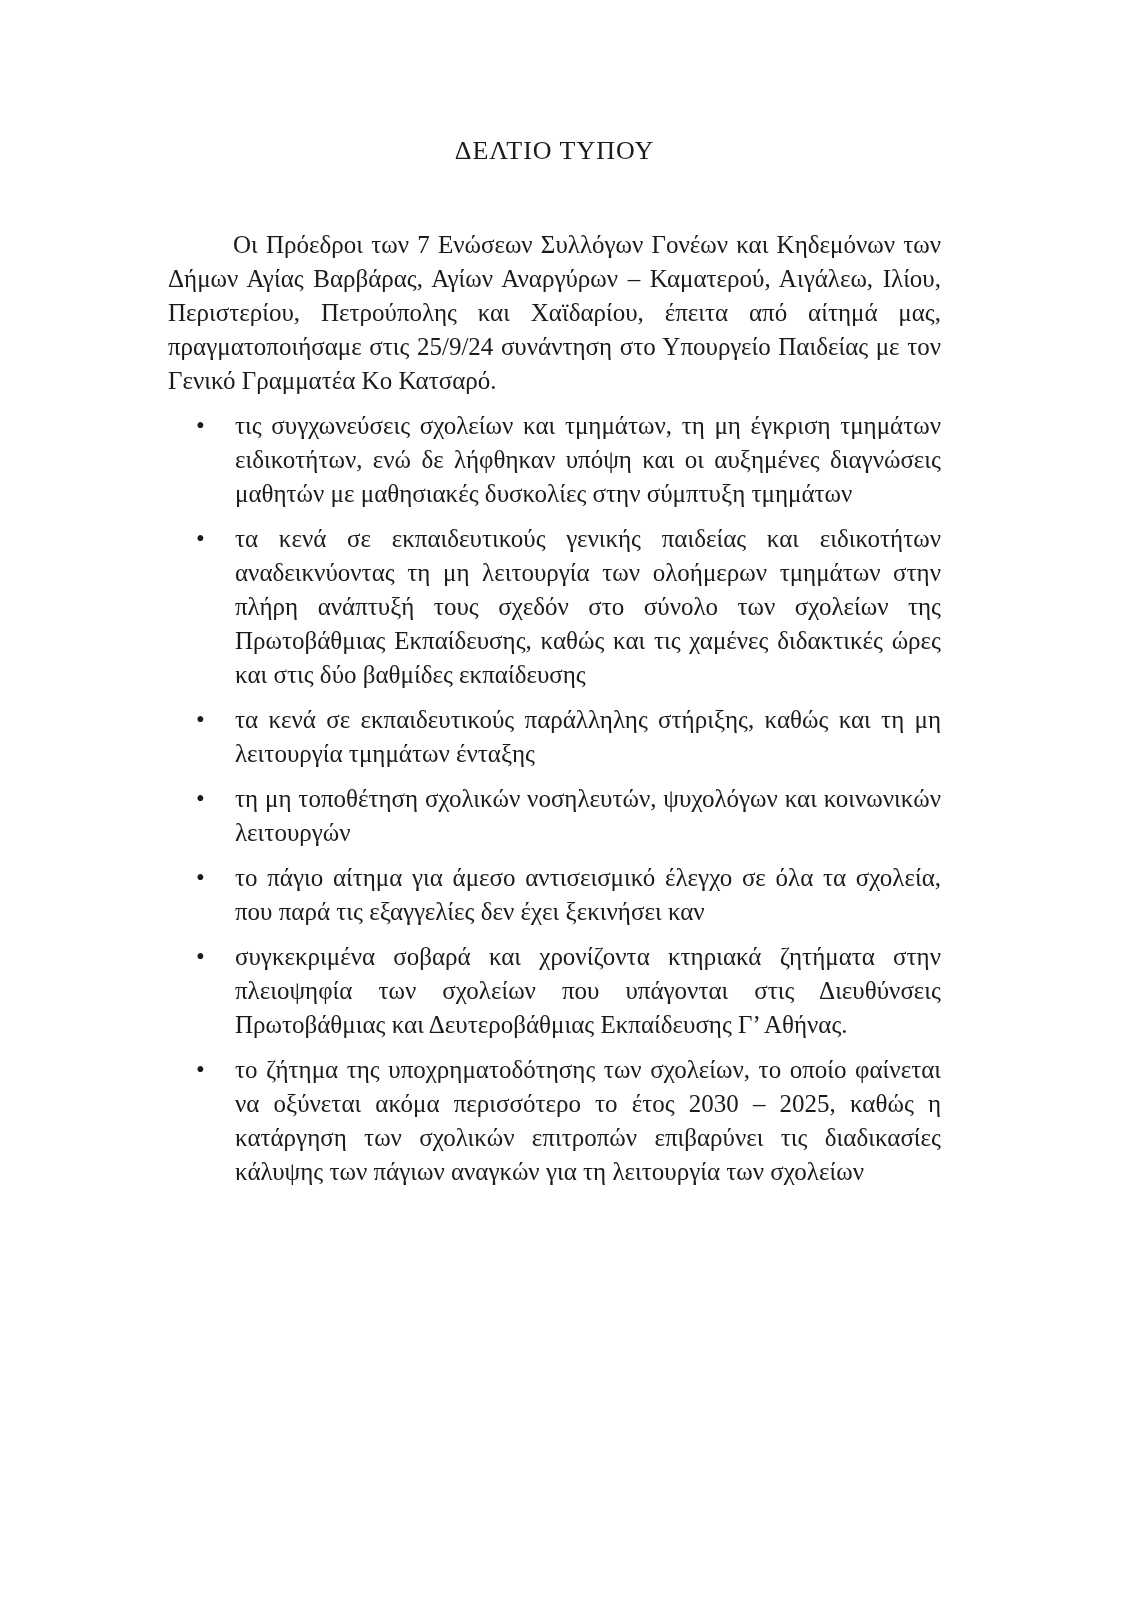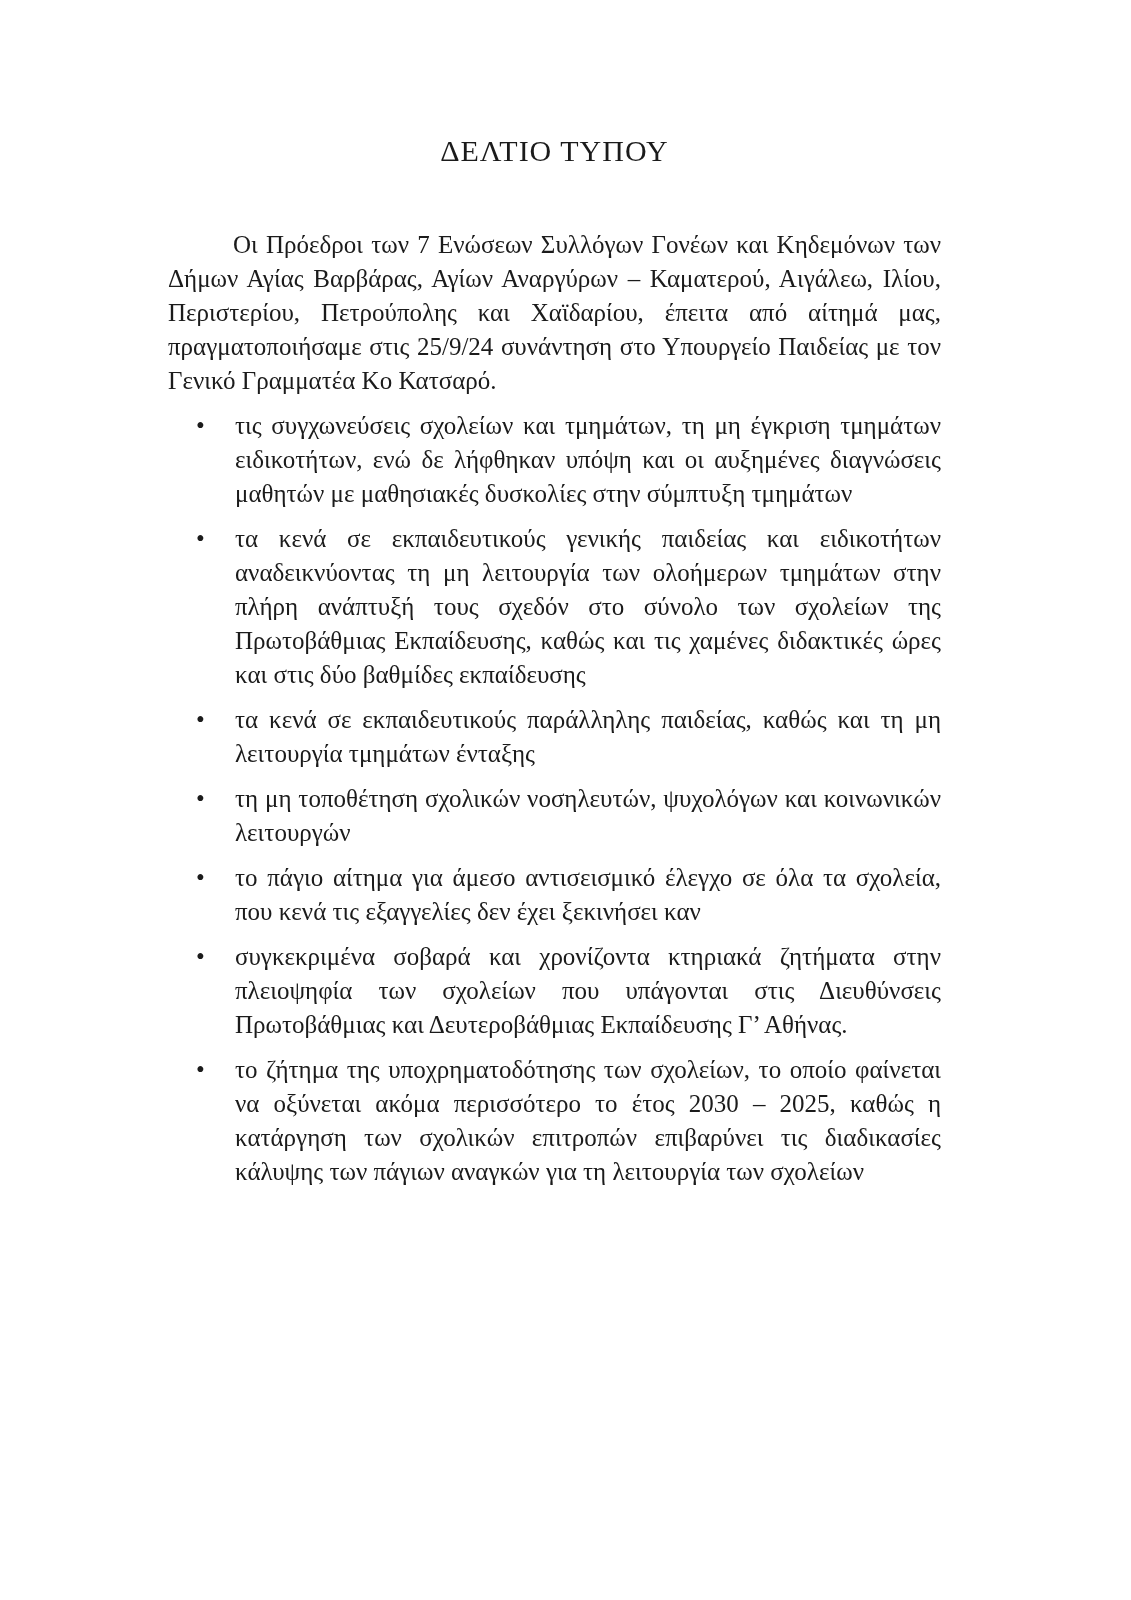--- a/index.html
+++ b/index.html
@@ -15,21 +15,21 @@
     margin: 0 auto;
     background: #ffffff;
     color: #1b1b1b;
     font-family: "Liberation Serif", "DejaVu Serif", serif;
     font-size: 25px;
     line-height: 34px;
     padding: 134px 190px 0 168px;
     overflow: hidden;
   }
   .doc-title {
-    font-size: 30px;
+    font-size: 26px;
     font-weight: normal;
     line-height: 34px;
     text-align: center;
     letter-spacing: 1px;
     margin: 0 0 60px 0;
   }
   .para {
     margin: 0 0 11px 0;
     text-align: justify;
     text-indent: 65px;
@@ -66,29 +66,29 @@
     <li>
       <span class="bullet-marker">•</span>
       <span>τις συγχωνεύσεις σχολείων και τμημάτων, τη μη έγκριση τμημάτων ειδικοτήτων, ενώ δε λήφθηκαν υπόψη και οι αυξημένες διαγνώσεις μαθητών με μαθησιακές δυσκολίες στην σύμπτυξη τμημάτων</span>
     </li>
     <li>
       <span class="bullet-marker">•</span>
       <span>τα κενά σε εκπαιδευτικούς γενικής παιδείας και ειδικοτήτων αναδεικνύοντας τη μη λειτουργία των ολοήμερων τμημάτων στην πλήρη ανάπτυξή τους σχεδόν στο σύνολο των σχολείων της Πρωτοβάθμιας Εκπαίδευσης, καθώς και τις χαμένες διδακτικές ώρες και στις δύο βαθμίδες εκπαίδευσης</span>
     </li>
     <li>
       <span class="bullet-marker">•</span>
-      <span>τα κενά σε εκπαιδευτικούς παράλληλης παιδείας, καθώς και τη μη λειτουργία τμημάτων ένταξης</span>
+      <span>τα κενά σε εκπαιδευτικούς παράλληλης στήριξης, καθώς και τη μη λειτουργία τμημάτων ένταξης</span>
     </li>
     <li>
       <span class="bullet-marker">•</span>
       <span>τη μη τοποθέτηση σχολικών νοσηλευτών, ψυχολόγων και κοινωνικών λειτουργών</span>
     </li>
     <li>
       <span class="bullet-marker">•</span>
-      <span>το πάγιο αίτημα για άμεσο αντισεισμικό έλεγχο σε όλα τα σχολεία, που κενά τις εξαγγελίες δεν έχει ξεκινήσει καν</span>
+      <span>το πάγιο αίτημα για άμεσο αντισεισμικό έλεγχο σε όλα τα σχολεία, που παρά τις εξαγγελίες δεν έχει ξεκινήσει καν</span>
     </li>
     <li>
       <span class="bullet-marker">•</span>
       <span>συγκεκριμένα σοβαρά και χρονίζοντα κτηριακά ζητήματα στην πλειοψηφία των σχολείων που υπάγονται στις Διευθύνσεις Πρωτοβάθμιας και Δευτεροβάθμιας Εκπαίδευσης Γ’ Αθήνας.</span>
     </li>
     <li>
       <span class="bullet-marker">•</span>
       <span>το ζήτημα της υποχρηματοδότησης των σχολείων, το οποίο φαίνεται να οξύνεται ακόμα περισσότερο το έτος 2030 – 2025, καθώς η κατάργηση των σχολικών επιτροπών επιβαρύνει τις διαδικασίες κάλυψης των πάγιων αναγκών για τη λειτουργία των σχολείων</span>
     </li>
   </ul>

